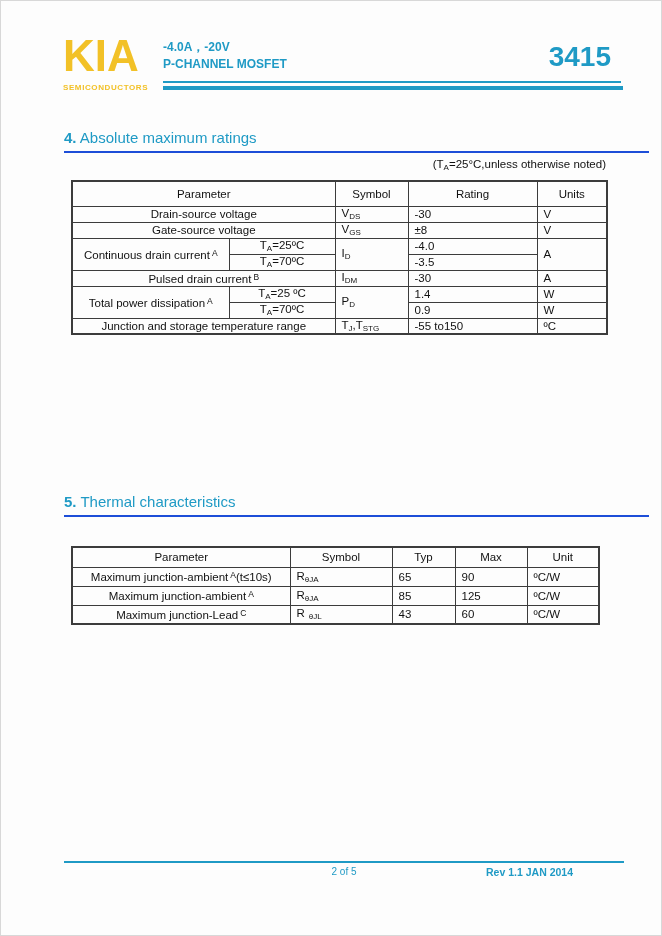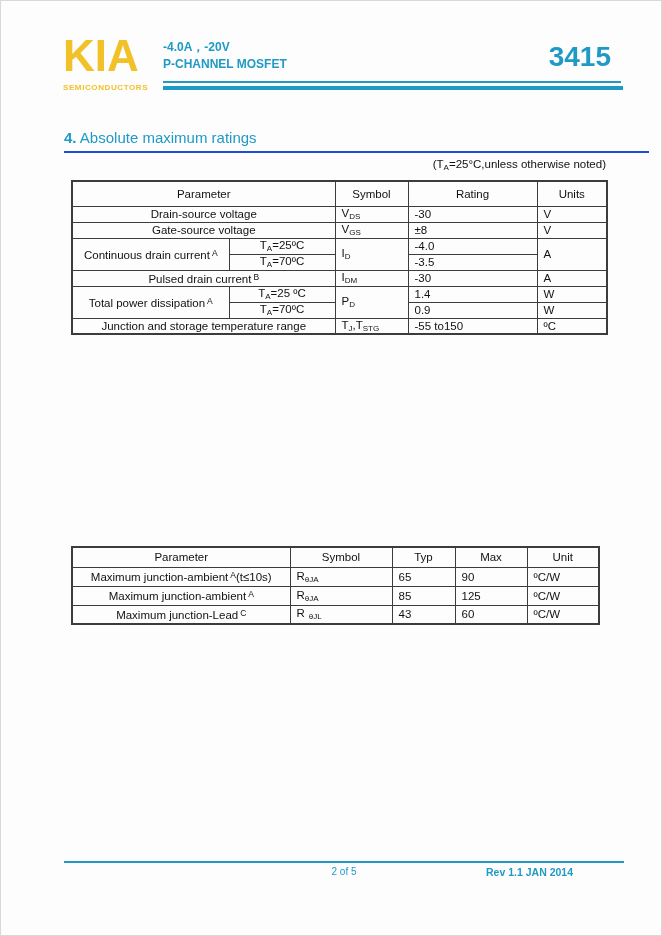--- a/index.html
+++ b/index.html
@@ -132,20 +132,23 @@
       </tr>
       <tr>
         <td colspan="2" class="pl"><span>Junction and storage temperature range</span></td>
         <td class="c"><span>T</span><sub style="margin:0">J</sub><span>,T</span><sub style="margin:0">STG</sub></td>
         <td class="c">-55 to150</td>
         <td class="c">ºC</td>
       </tr>
     </tbody>
   </table>
 
+  <div class="sec-title" id="sec5">
+    <span class="num">5.</span><span> Thermal characteristics</span>
+  </div>
 
   <table id="t2">
     <colgroup>
         <col style="width:218px">
         <col style="width:102px">
         <col style="width:63px">
         <col style="width:72px">
         <col style="width:72px">
       </colgroup>
     <thead>

